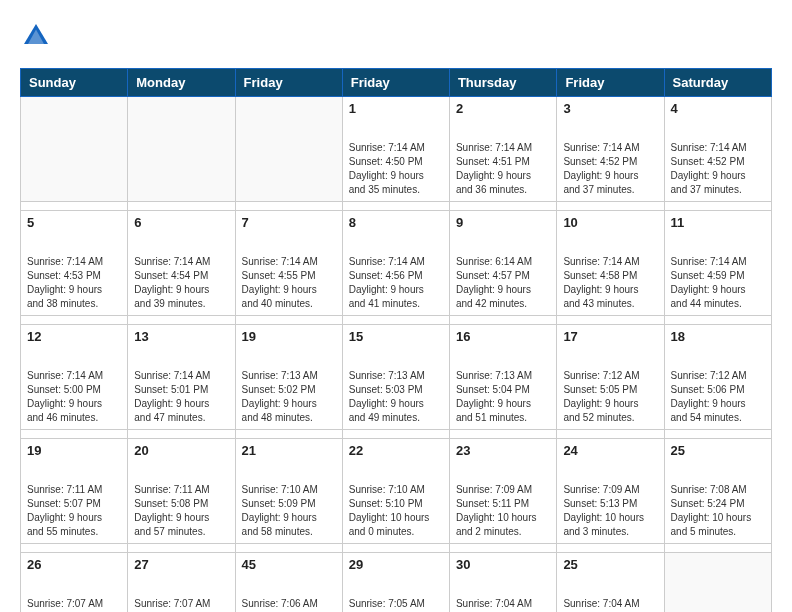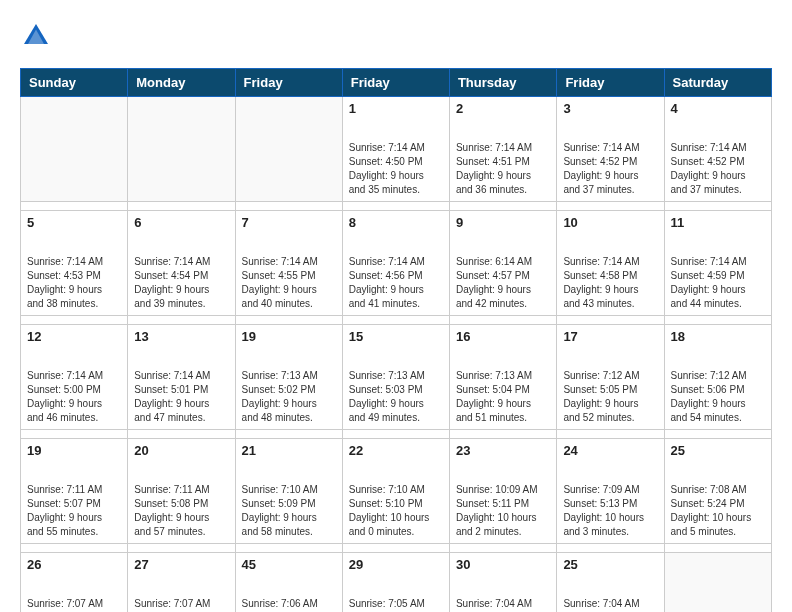--- a/index.html
+++ b/index.html
@@ -290,21 +290,21 @@
 Daylight: 9 hours and 58 minutes.</div>
         </td>
         <td>
           <span class="day-num">22</span>
           <div class="day-info">Sunrise: 7:10 AM
 Sunset: 5:10 PM
 Daylight: 10 hours and 0 minutes.</div>
         </td>
         <td>
           <span class="day-num">23</span>
-          <div class="day-info">Sunrise: 10:09 AM
+          <div class="day-info">Sunrise: 7:09 AM
 Sunset: 5:11 PM
 Daylight: 10 hours and 2 minutes.</div>
         </td>
         <td>
           <span class="day-num">24</span>
           <div class="day-info">Sunrise: 7:09 AM
 Sunset: 5:13 PM
 Daylight: 10 hours and 3 minutes.</div>
         </td>
         <td>

